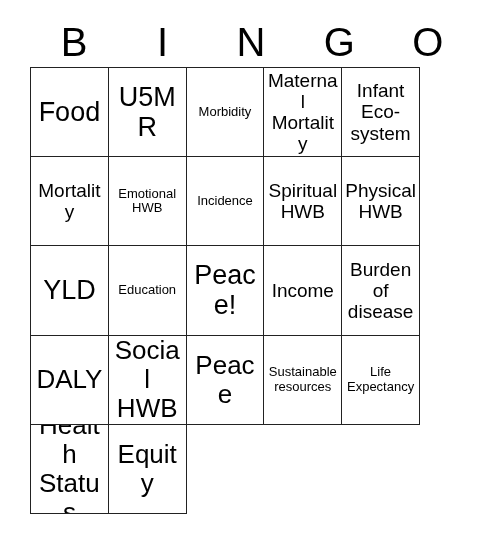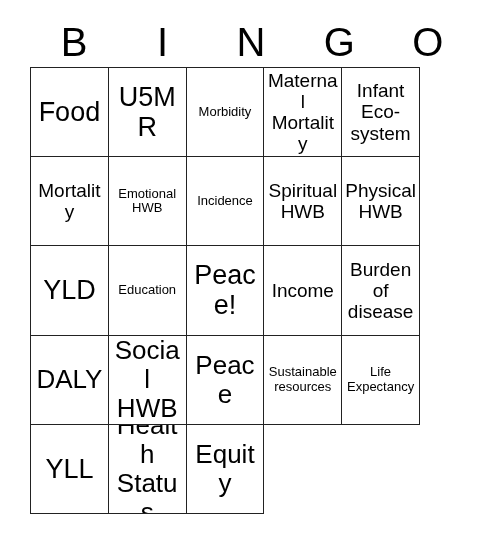--- a/index.html
+++ b/index.html
@@ -104,18 +104,17 @@
     <div class="cell fs-xl">Peace!</div>
     <div class="cell fs-md">Income</div>
     <div class="cell fs-md">Burden of disease</div>
 
     <div class="cell fs-lg">DALY</div>
     <div class="cell fs-lg">Social HWB</div>
     <div class="cell fs-lg">Peace</div>
     <div class="cell fs-xs">Sustainable resources</div>
     <div class="cell fs-xs">Life Expectancy</div>
 
-    <div class="cell fs-xl">YLL</div>
     <div class="cell fs-lg">Health Status</div>
     <div class="cell fs-lg">Equity</div>
   </div>
 
 </div>
 
 </body></html>

